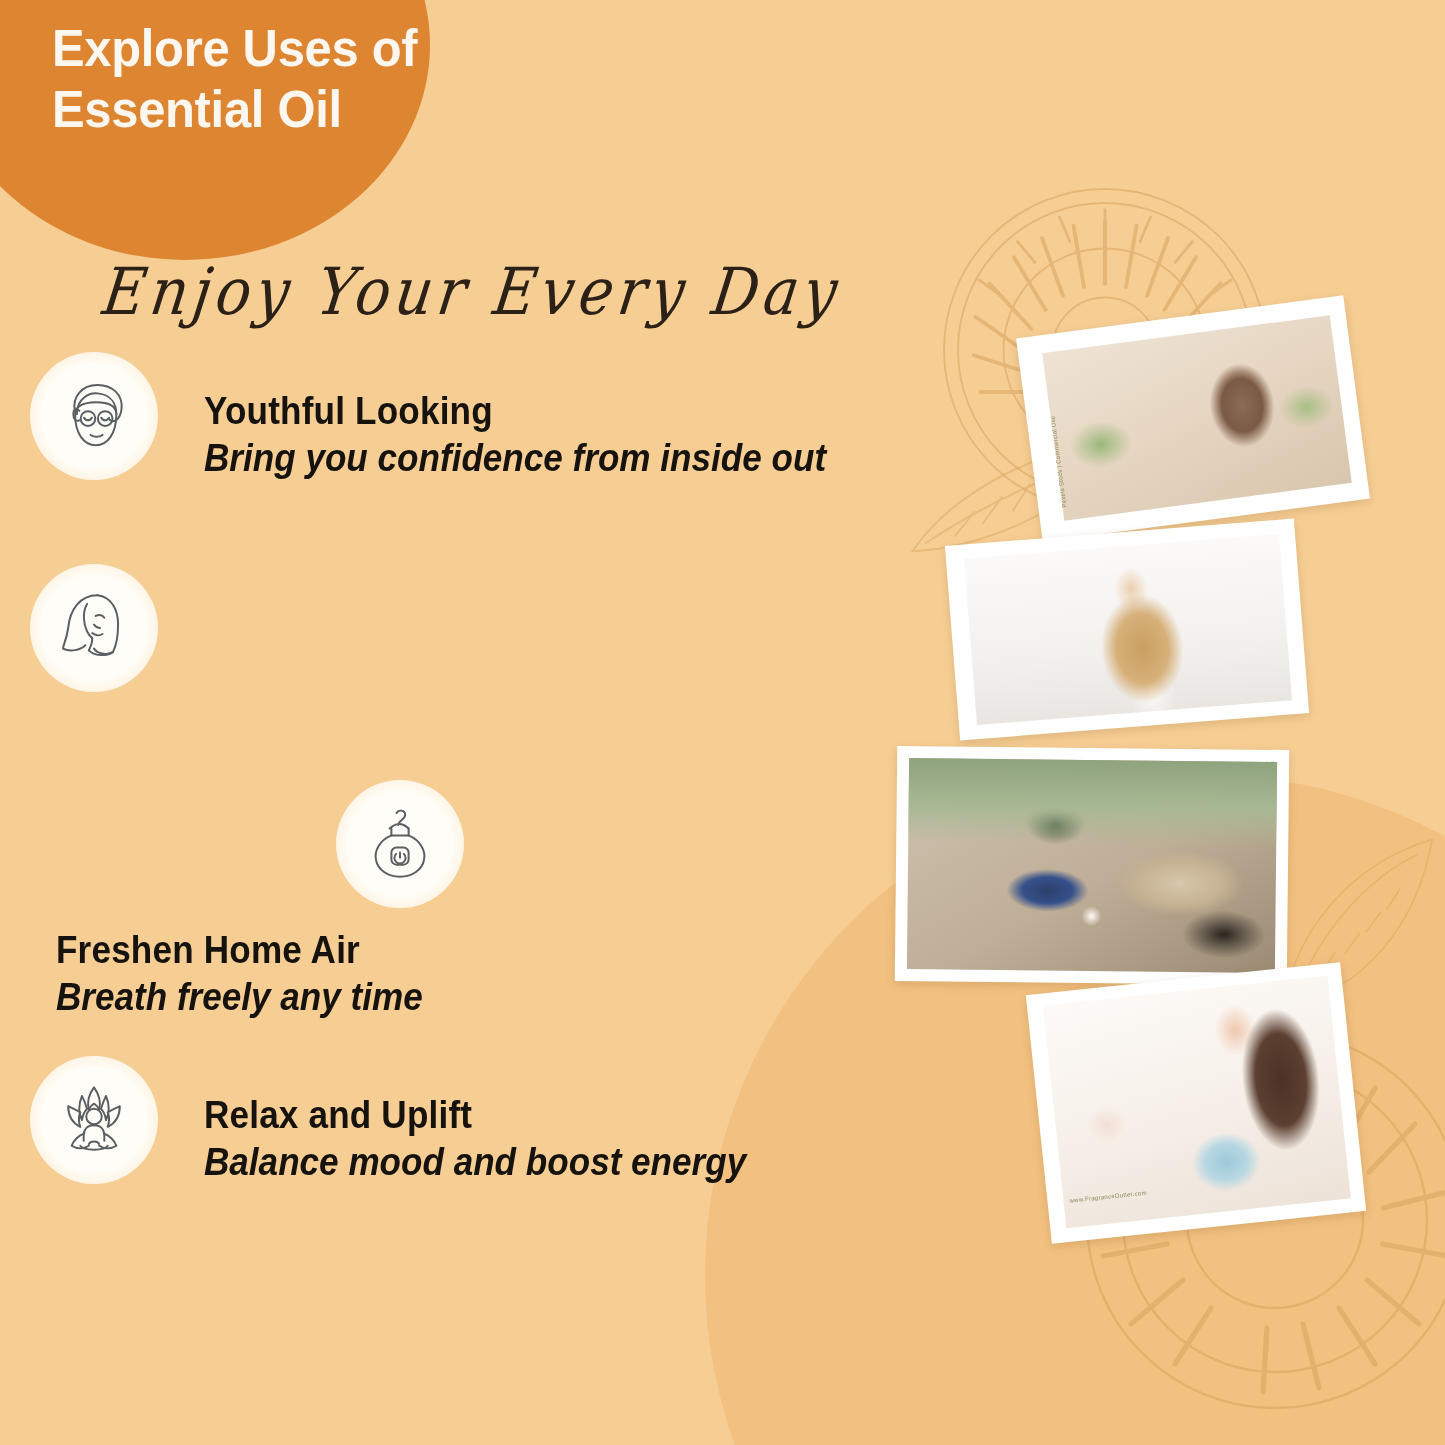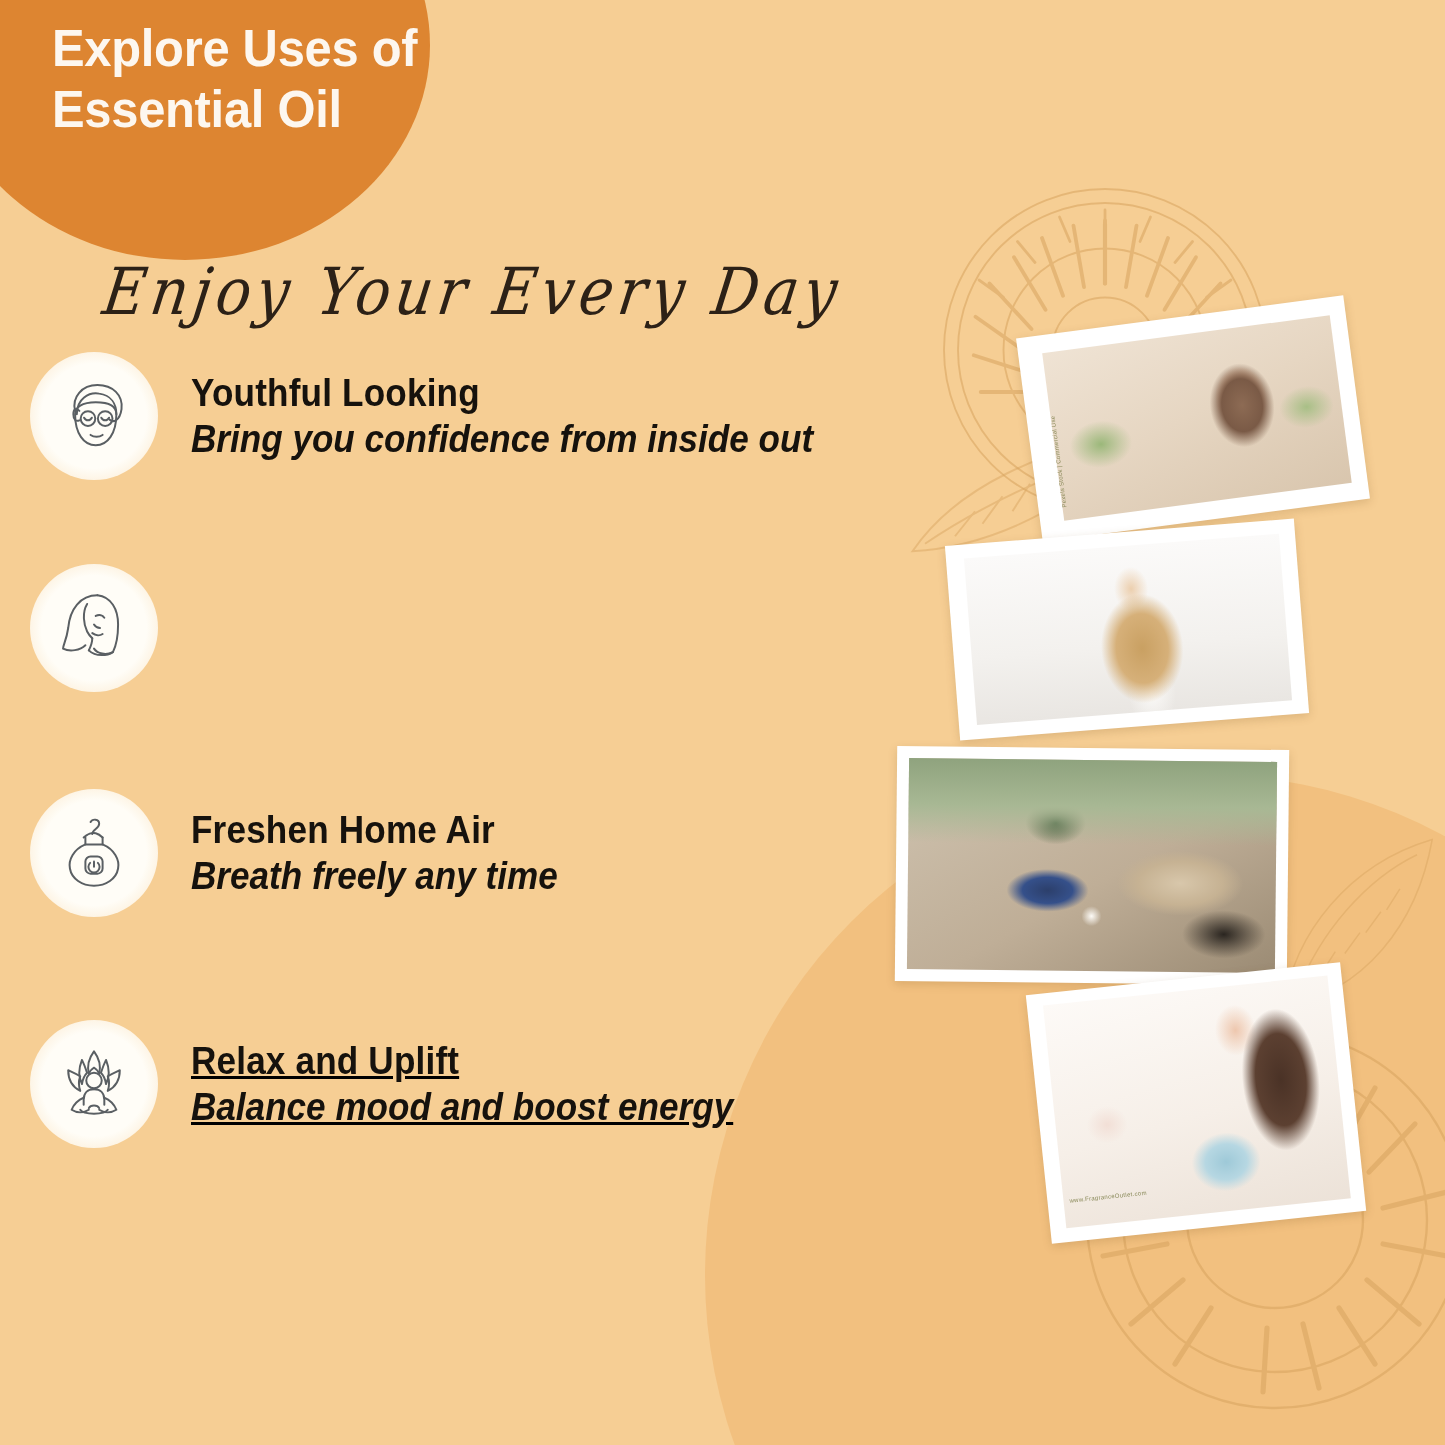--- a/index.html
+++ b/index.html
@@ -66,27 +66,27 @@
     transform:skewX(-8deg) scaleY(1.12);
     transform-origin:left center;
   }
 
   
   .features{position:absolute;left:0;top:352px;z-index:5;width:1040px;}
   .feature-row{
     position:absolute;
     left:30px;
     display:flex;
-    align-items:center;
-    gap:7px;
+    align-items:flex-end;
+    gap:20px;
   }
   .feature-row:nth-child(1){top:0px;}
   .feature-row:nth-child(2){top:212px;}
-  .feature-row:nth-child(3){top:437px;}
-  .feature-row:nth-child(4){top:668px;text-decoration:underline;}
+  .feature-row:nth-child(3){top:428px;flex-direction:column;}
+  .feature-row:nth-child(4){top:704px;}
 
   .icon-badge{
     width:128px;height:128px;border-radius:50%;
     background:radial-gradient(circle at 50% 50%, #fffdf7 58%, rgba(255,253,247,.75) 76%, rgba(255,253,247,0) 100%);
     display:flex;align-items:center;justify-content:center;
     flex:0 0 128px;
   }
   .icon-badge svg{display:block;}
   .feature-text{padding-left:26px;}
   .feature-title{

